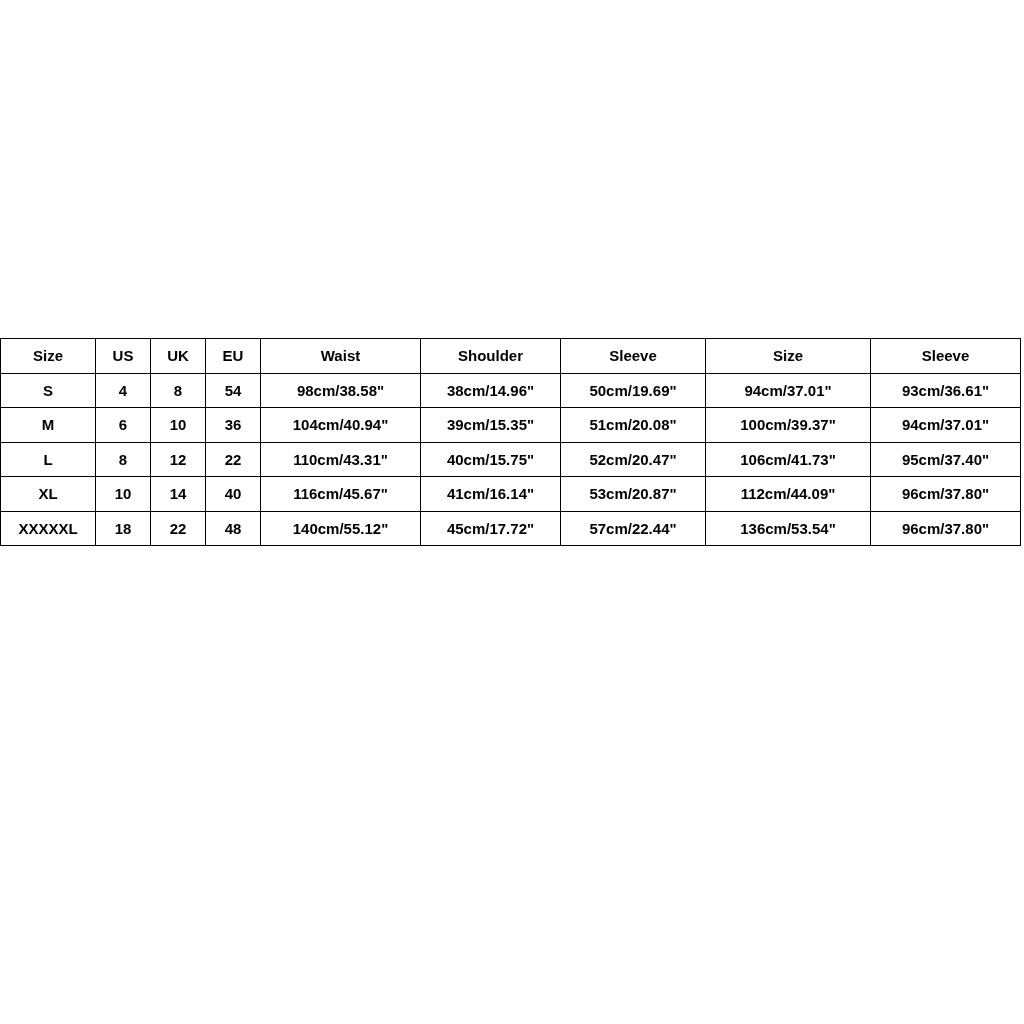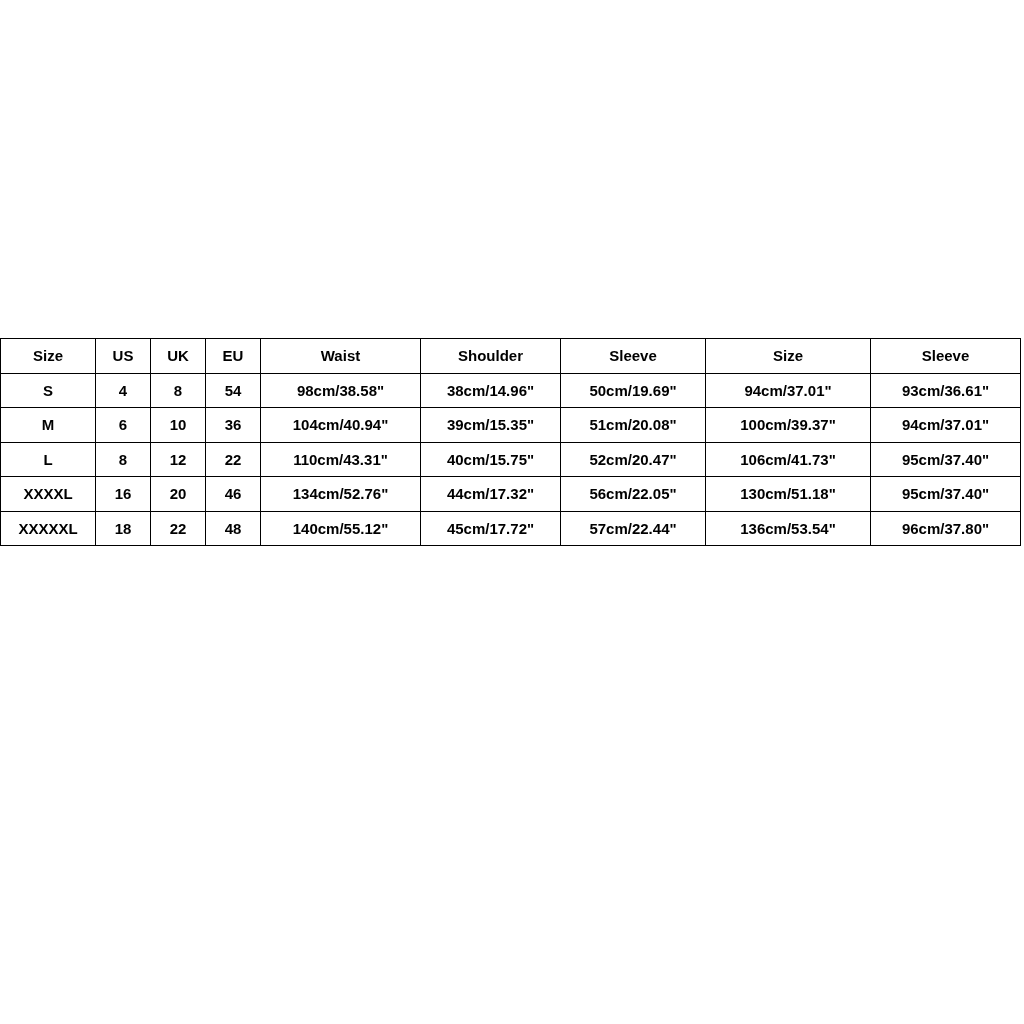--- a/index.html
+++ b/index.html
@@ -102,29 +102,29 @@
           <td>8</td>
           <td>12</td>
           <td>22</td>
           <td>110cm/43.31"</td>
           <td>40cm/15.75"</td>
           <td>52cm/20.47"</td>
           <td>106cm/41.73"</td>
           <td>95cm/37.40"</td>
         </tr>
         <tr>
-          <td>XXXXL</td>
-          <td>16</td>
-          <td>20</td>
-          <td>46</td>
-          <td>134cm/52.76"</td>
-          <td>44cm/17.32"</td>
-          <td>56cm/22.05"</td>
-          <td>130cm/51.18"</td>
-          <td>95cm/37.40"</td>
+          <td>XL</td>
+          <td>10</td>
+          <td>14</td>
+          <td>40</td>
+          <td>116cm/45.67"</td>
+          <td>41cm/16.14"</td>
+          <td>53cm/20.87"</td>
+          <td>112cm/44.09"</td>
+          <td>96cm/37.80"</td>
         </tr>
         <tr>
           <td>XXXXXL</td>
           <td>18</td>
           <td>22</td>
           <td>48</td>
           <td>140cm/55.12"</td>
           <td>45cm/17.72"</td>
           <td>57cm/22.44"</td>
           <td>136cm/53.54"</td>

